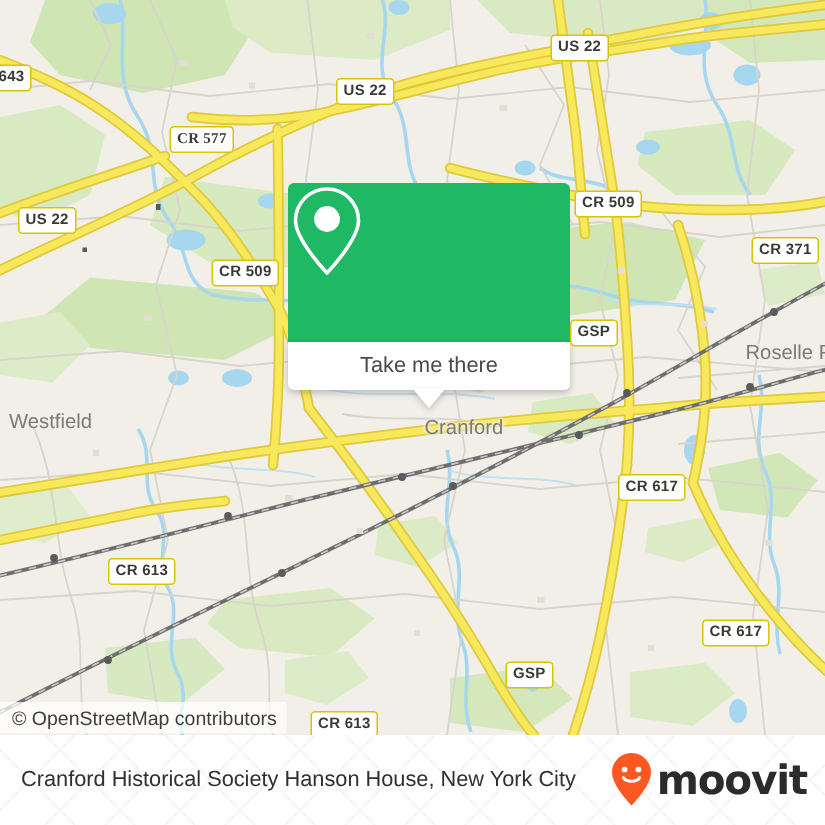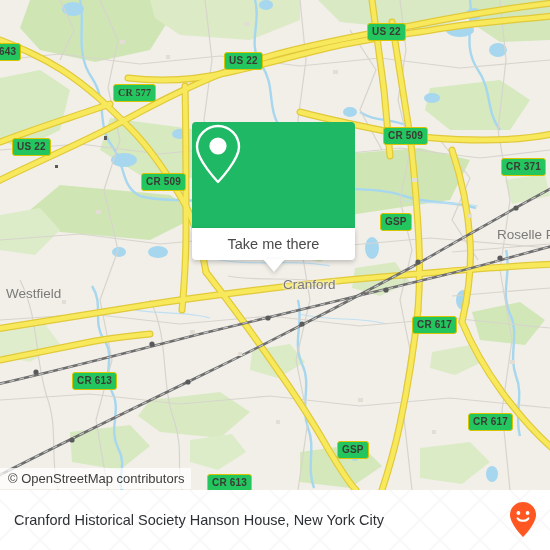--- a/index.html
+++ b/index.html
@@ -10,21 +10,21 @@
   }
   #app{position:relative;width:550px;height:550px;overflow:hidden;}
 
   
   .map{position:absolute;left:0;top:0;width:550px;height:490px;overflow:hidden;background:#f2efe9;}
   .map svg{position:absolute;left:0;top:0;}
 
   
   .shield{
     position:absolute;
-    background:#22c55e;
+    background:#ffffff;
     border:1.6px solid #d8c400;
     border-radius:3px;
     color:#3b3b34;
     font-size:10px;
     font-weight:bold;
     line-height:1;
     padding:2.5px 4px 3px 4px;
     white-space:nowrap;
     letter-spacing:.2px;
     font-family:"Liberation Sans",sans-serif;
@@ -35,21 +35,21 @@
     position:absolute;
     color:#7a7a78;
     font-size:13.5px;
     white-space:nowrap;
     text-shadow:0 0 3px #f2efe9,0 0 3px #f2efe9,0 0 2px #f2efe9;
     font-family:"Liberation Sans",sans-serif;
   }
   .place.two{line-height:13px;text-align:center;}
 
   
-  .popup{position:absolute;left:192px;top:122px;width:163px;}
+  .popup{position:absolute;left:192px;top:122px;width:188px;}
   .popup-head{
     height:106px;background:#1fb865;
     border-radius:4px 4px 0 0;
     display:flex;align-items:center;justify-content:center;
   }
   .popup-foot{
     height:32px;background:#ffffff;
     border-radius:0 0 4px 4px;
     display:flex;align-items:center;justify-content:center;
     box-shadow:0 2px 5px rgba(0,0,0,.22);
@@ -277,21 +277,21 @@
     <div class="shield" style="left:383px;top:127px;">CR 509</div>
     <div class="shield" style="left:141px;top:173px;">CR 509</div>
     <div class="shield" style="left:501px;top:158px;">CR 371</div>
     <div class="shield" style="left:380px;top:213px;">GSP</div>
     <div class="shield" style="left:412px;top:316px;">CR 617</div>
     <div class="shield" style="left:72px;top:372px;">CR 613</div>
     <div class="shield" style="left:468px;top:413px;">CR 617</div>
     <div class="shield" style="left:337px;top:441px;">GSP</div>
     <div class="shield" style="left:207px;top:474px;">CR 613</div>
 
-    <div class="place" style="left:6px;top:286px;">Westfield</div>
+    <div class="place" style="left:6px;top:273px;">Westfield</div>
     <div class="place" style="left:283px;top:277px;text-align:right;">Cranford</div>
     <div class="place two" style="left:497px;top:228px;width:60px;">Roselle Park</div>
 
     <div class="popup">
       <div class="popup-head">
         <svg width="52" height="64" viewBox="0 0 52 64">
           <path d="M26 4 C14.4 4 5 13.4 5 25 C5 38 26 60 26 60 C26 60 47 38 47 25 C47 13.4 37.6 4 26 4 Z" fill="none" stroke="#ffffff" stroke-width="2.4" stroke-linejoin="round"></path>
           <circle cx="26" cy="24" r="8.6" fill="#ffffff"></circle>
         </svg>
       </div>
@@ -319,17 +319,18 @@
     </svg>
     <div class="footer-inner">
       <div class="footer-title">Cranford Historical Society Hanson House, New York City</div>
       <div class="brand">
         <svg width="30" height="38" viewBox="0 0 30 38">
           <path d="M15 1 C7.8 1 2 6.8 2 14 C2 23 15 36 15 36 C15 36 28 23 28 14 C28 6.8 22.2 1 15 1 Z" fill="#ff5722"></path>
           <circle cx="10.4" cy="12" r="1.9" fill="#ffffff"></circle>
           <circle cx="19.6" cy="12" r="1.9" fill="#ffffff"></circle>
           <path d="M9.6 17.4 C11.6 20.6 18.4 20.6 20.4 17.4" fill="none" stroke="#ffffff" stroke-width="2" stroke-linecap="round"></path>
         </svg>
+        <span class="brand-word">moovit</span>
       </div>
     </div>
   </div>
 
 </div>
 
 </body></html>

